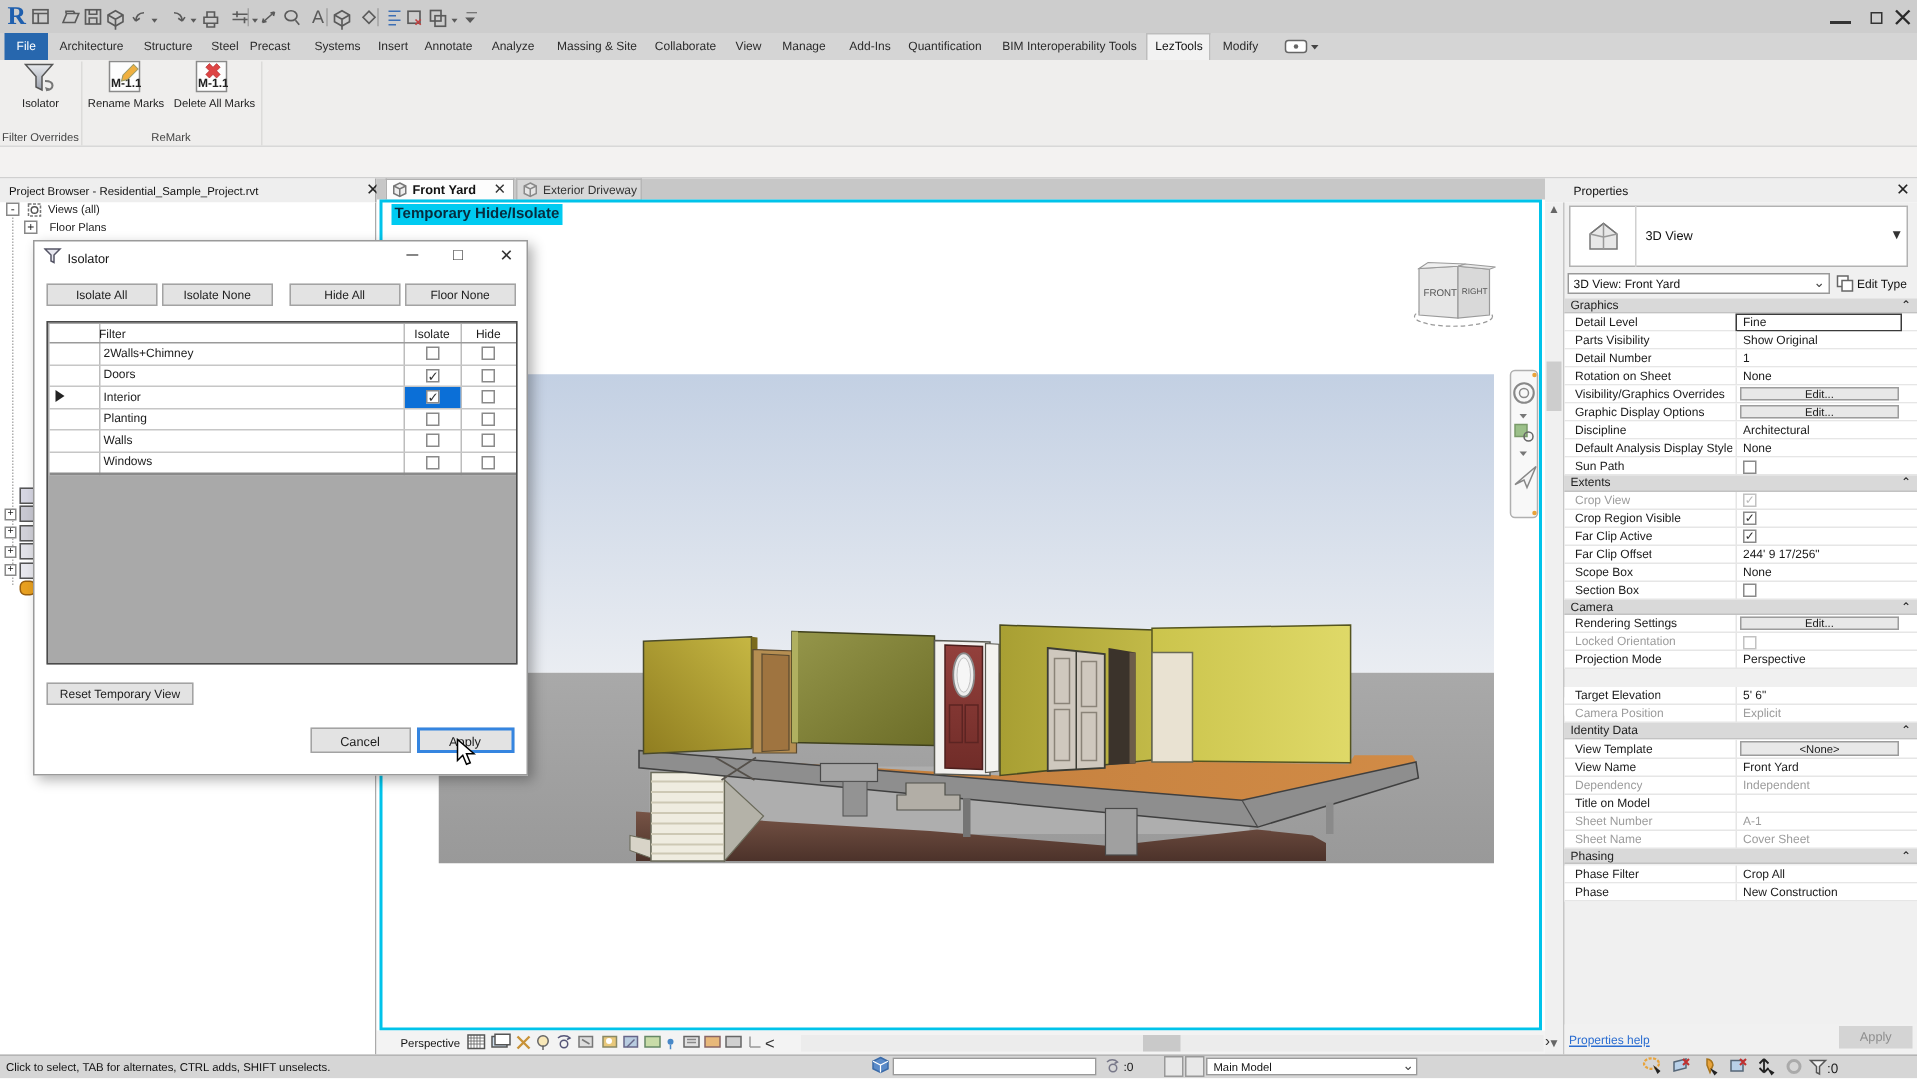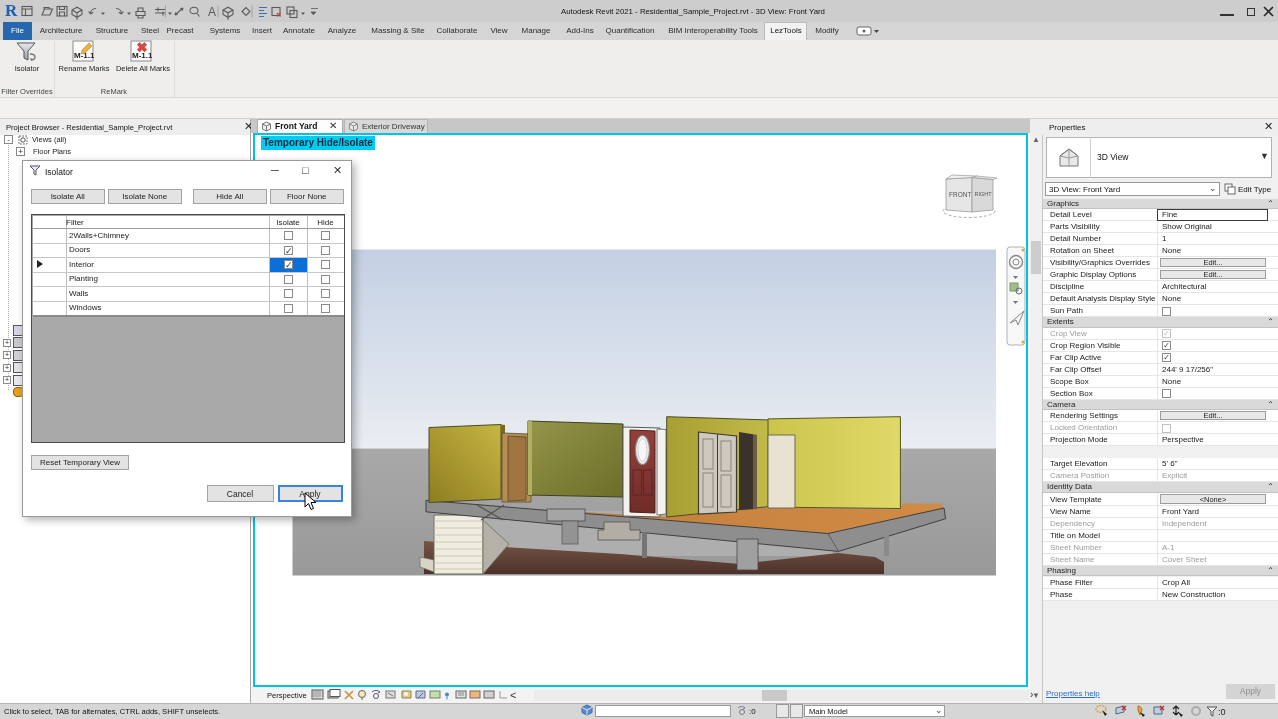--- a/index.html
+++ b/index.html
@@ -46,21 +46,20 @@
  </g>
  <g fill="#5a5a5a">
         <path d="M81 9.5l4 0-2 2.6z M107 9.5l4 0-2 2.6z M148 9.5l4 0-2 2.6z M281 9.5l4 0-2 2.6z"></path>
       </g>
  <text x="188" y="12.5" font-size="12" fill="#5a5a5a" font-family="Liberation Sans">A</text>
  <g stroke="#a2a2a2">
         <path d="M145.5 2.5v12M198 2.5v12M232 2.5v12"></path>
       </g>
  <path d="M291 5.5h7M291 9l2.4 2.8 2.4-2.8z" stroke="#5a5a5a" fill="#5a5a5a" stroke-width=".8"></path>
 </svg>
-<div class="abs" style="left:561px;top:7px;width:420px;font-size:7.8px;color:#111">Autodesk Revit 2021 - Residential_Sample_Project.rvt - 3D View: Front Yard</div>
 <div class="abs" style="left:1220px;top:13.5px;width:14px;height:2px;background:#333"></div>
     <div class="abs" style="left:1247px;top:8px;width:8px;height:8px;border:1.5px solid #333;box-sizing:border-box"></div>
     <svg class="abs" style="left:1263px;top:6px" width="11" height="11" viewBox="0 0 11 11">
       <path d="M1 1L10 10M10 1L1 10" stroke="#2a2a2a" stroke-width="1.6"></path>
     </svg>
 
 <div class="abs" style="left:0;top:22px;width:1278px;height:18px;background:#d5d5d5"></div>
 <div class="abs" style="left:3px;top:22px;width:29px;height:18px;background:#2767ae;color:#fff;font-size:8px;text-align:center;line-height:18px">File</div>
 <div class="abs" style="left:764px;top:22px;width:43px;height:18px;background:#f2f2f2;border:1px solid #bdbdbd;border-bottom:none;box-sizing:border-box"></div>
 <div class="tab" style="left:61px">Architecture</div>

